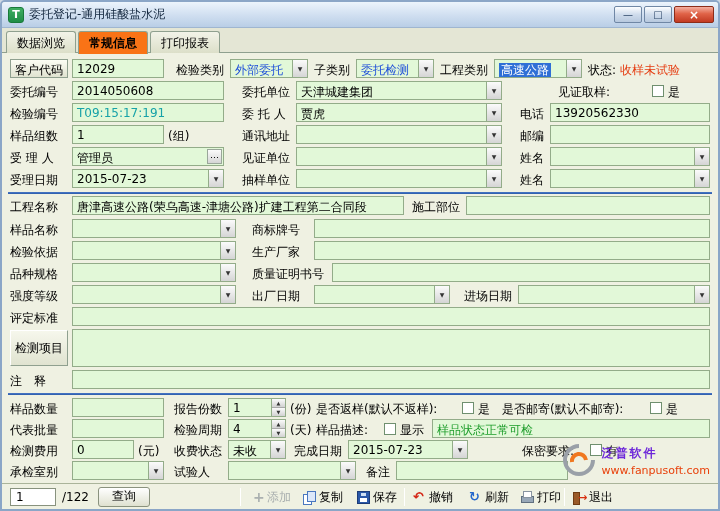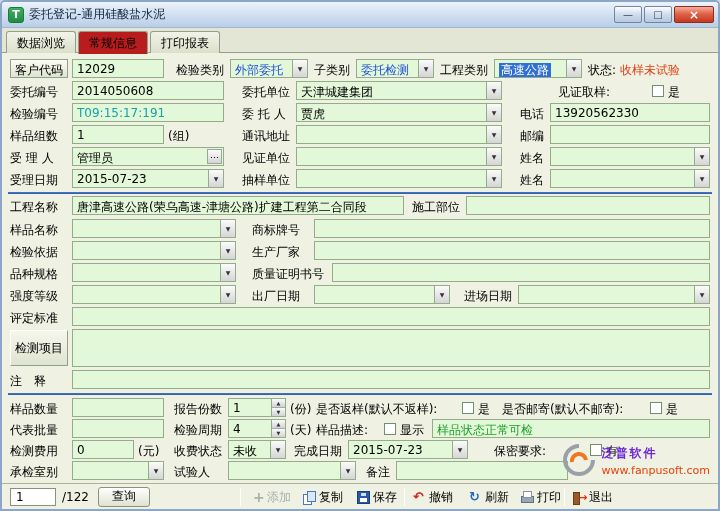--- a/index.html
+++ b/index.html
@@ -8,21 +8,21 @@
   
   .titlebar{position:relative;height:26px;background:linear-gradient(#ecf4fc,#cfdef0 55%,#b9cee6);display:flex;align-items:center;padding:0 4px;border-bottom:1px solid #9fb6d0;}
   .app-icon{width:16px;height:16px;border-radius:3px;background:linear-gradient(#3fae62,#1f8d46);color:#fff;font-size:11px;font-weight:bold;display:flex;align-items:center;justify-content:center;margin:0 5px 0 2px;border:1px solid #187a3a;flex:none;}
   .title-text{flex:1;color:#10243c;white-space:nowrap;overflow:hidden;}
   .winbtns{display:flex;gap:2px;flex:none;}
   .wb{width:28px;height:17px;border:1px solid #6f87a5;border-radius:2px;display:flex;align-items:center;justify-content:center;font-size:10px;color:#2c4668;background:linear-gradient(#fdfeff,#cfdcec 50%,#b7c9de);cursor:default;}
   .wb.close{width:40px;background:linear-gradient(#f5b0a0,#e06348 45%,#c23a22);color:#fff;border-color:#8d2c18;font-size:12px;font-weight:bold;}
   
   .tabstrip{position:relative;height:25px;padding:3px 4px 0 4px;display:flex;gap:2px;background:#e4e6d5;border-bottom:1px solid #8fa08f;}
   .tab{padding:3px 10px 0 10px;height:22px;border:1px solid #8fa08f;border-bottom:none;border-radius:3px 3px 0 0;background:linear-gradient(#f2f3e8,#dcdfc9);white-space:nowrap;cursor:default;}
-  .tab.active{background:#b91c1c;font-weight:normal;height:23px;margin-bottom:-1px;position:relative;z-index:2;}
+  .tab.active{background:#f97316;font-weight:bold;height:23px;margin-bottom:-1px;position:relative;z-index:2;}
   
   .formarea{position:relative;height:430px;}
   .row{position:absolute;left:0;right:0;height:19px;}
   .lbl{position:absolute;top:3px;white-space:nowrap;}
   .box{position:absolute;top:0;height:19px;background:#e2f8d8;border:1px solid #93ac89;padding:2px 4px;white-space:nowrap;overflow:hidden;}
   .box.big{height:38px;}
   .dd{padding-right:17px;}
   .arrow{position:absolute;right:0;top:0;width:15px;height:17px;background:linear-gradient(#fbfbfb,#d5d5d5);border-left:1px solid #93ac89;display:flex;align-items:center;justify-content:center;}
   .arrow::after{content:"▼";font-size:6px;color:#333;}
   .mini{position:absolute;right:1px;top:1px;width:15px;height:15px;background:linear-gradient(#fbfbfb,#d5d5d5);border:1px solid #9aa69a;text-align:center;font-size:9px;line-height:11px;}
@@ -306,21 +306,21 @@
       <span class="lbl" style="left:172px">收费状态</span>
       <div class="box dd" style="left:226px;width:58px">
         <span>未收</span>
         <span class="arrow"></span>
       </div>
       <span class="lbl" style="left:292px">完成日期</span>
       <div class="box dd" style="left:346px;width:120px">
         <span>2015-07-23</span>
         <span class="arrow"></span>
       </div>
-      <span class="lbl" style="left:492px">保密要求:</span>
+      <span class="lbl" style="left:520px">保密要求:</span>
       <span class="cb" style="left:588px"></span>
       <span class="lbl" style="left:604px">有</span>
     </div>
 
     <div class="row" style="top:408px">
       <span class="lbl" style="left:8px">承检室别</span>
       <div class="box dd" style="left:70px;width:92px">
         <span></span>
         <span class="arrow"></span>
       </div>

